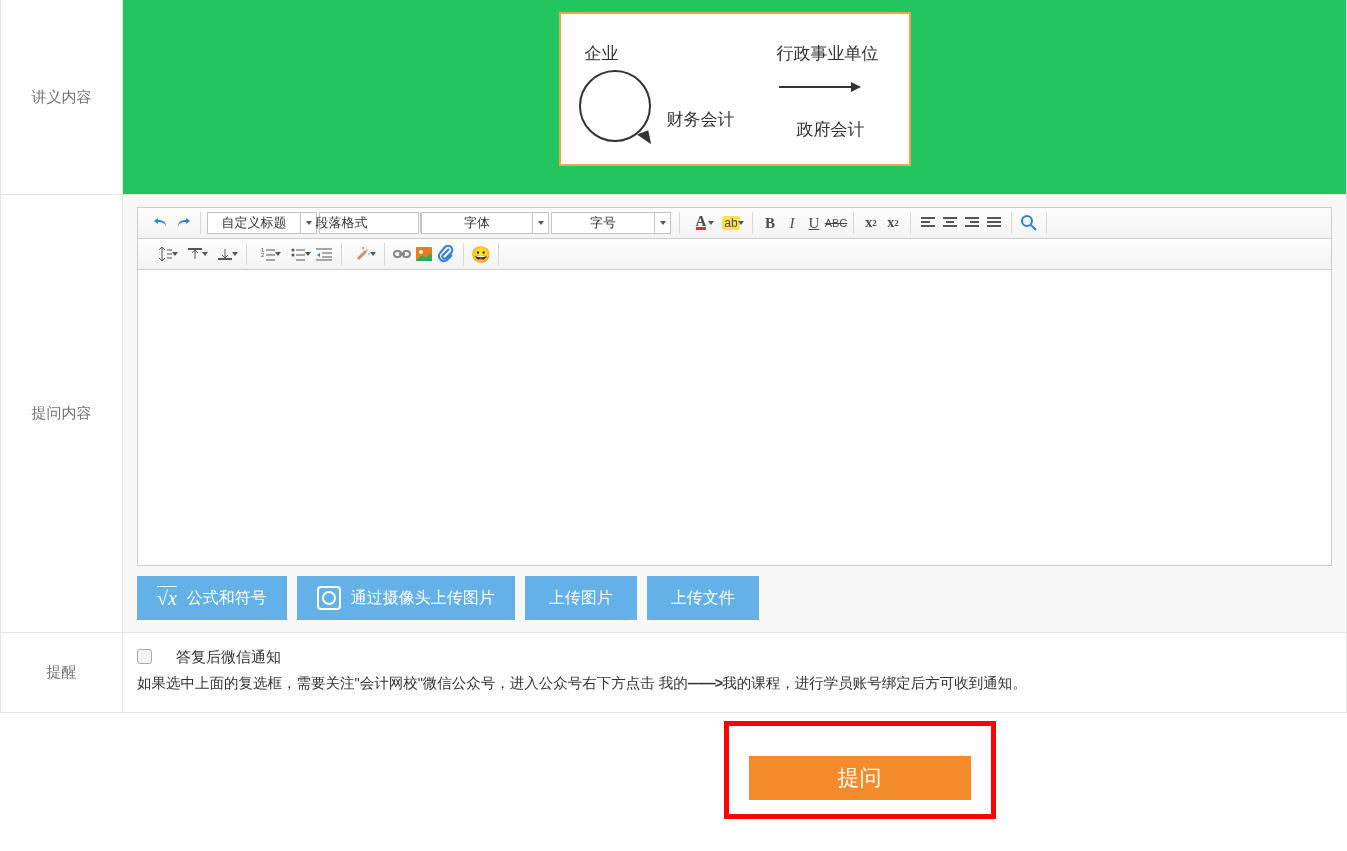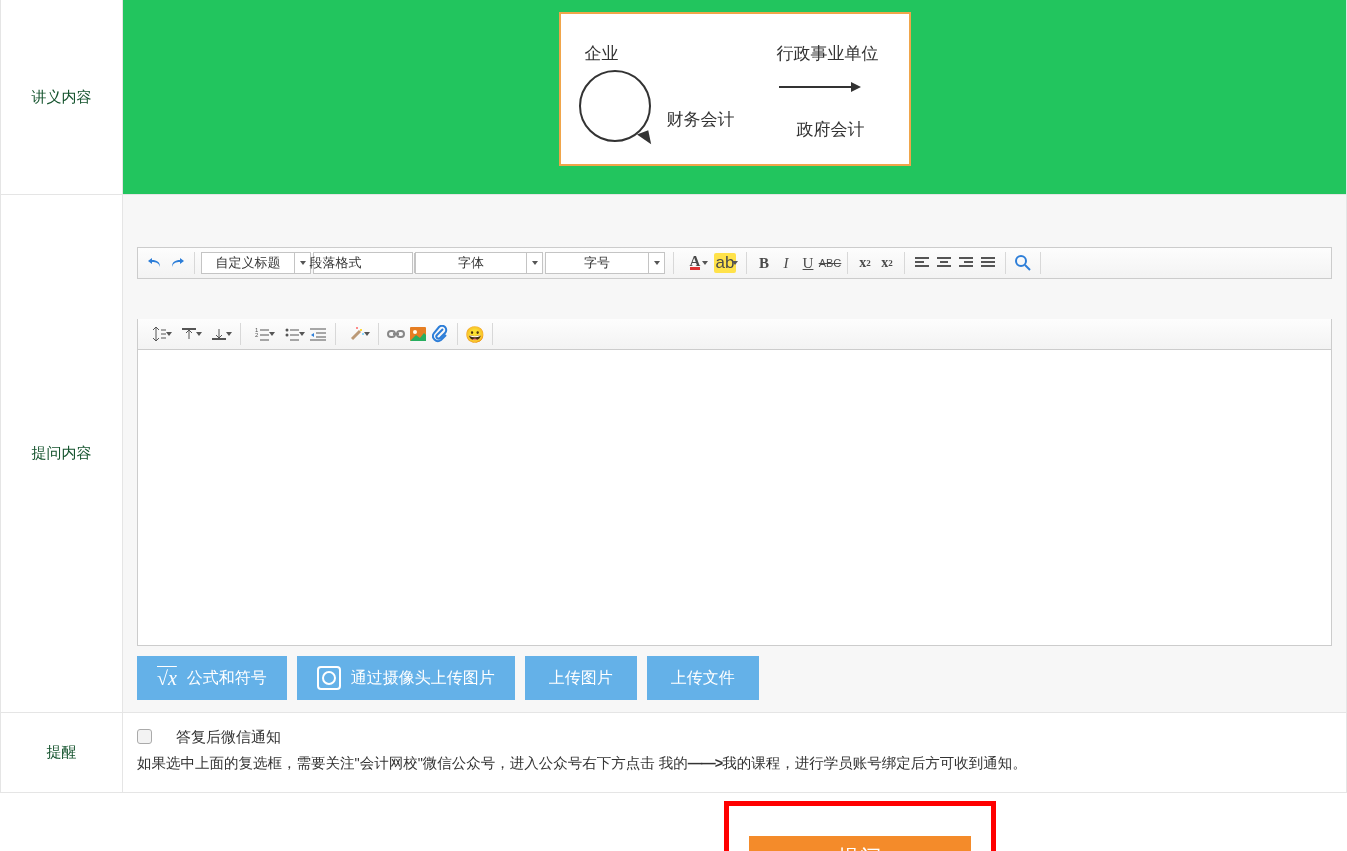--- a/index.html
+++ b/index.html
@@ -16,21 +16,21 @@
     border-left: 1px solid #e5e5e5;
     border-right: 1px solid #e5e5e5;
   }
   .label-cell {
     width: 122px;
     flex-shrink: 0;
     border-right: 1px solid #e5e5e5;
     display: flex;
     align-items: center;
     justify-content: center;
-    color: #14532d;
+    color: #737373;
     font-size: 15px;
     background: #fff;
   }
   .content-cell {
     flex: 1;
     background: #f7f7f7;
     padding: 0;
   }
   
   .lecture-cell { background:#22c55e; display:flex; align-items:flex-start; justify-content:center; padding:12px 0 18px 0; height:194px; overflow:hidden;}
@@ -71,26 +71,25 @@
     right:-2px; top:-4px;
     border-left:10px solid #333;
     border-top:5px solid transparent;
     border-bottom:5px solid transparent;
   }
   
   .editor-wrap { padding:12px 14px 12px 14px; background:#f7f7f7;}
   .toolbar {
     border:1px solid #ccc;
     background: linear-gradient(#fdfdfd,#f3f3f3);
-    padding:4px 6px;
+    padding:4px 12px;
     display:flex;
     flex-wrap:wrap;
     align-items:center;
     gap:0;
-    margin-top:40px;
   }
   .tb-sep { width:1px; height:22px; background:#d8d8d8; margin:0 6px; }
   .tb-btn {
     width:22px; height:22px;
     display:flex; align-items:center; justify-content:center;
     cursor:pointer;
     border-radius:2px;
     color:#4a4a4a;
   }
   .tb-btn.drop { width:30px; position:relative;}
@@ -235,21 +234,21 @@
       <div class="tb-select sel-size">
           <span class="txt">字号</span>
           <span class="dd"></span>
         </div>
 
       <span class="tb-sep"></span>
       <span class="tb-btn drop" style="font-family:serif;font-weight:bold;font-size:15px;">
         <span style="border-bottom:3px solid #d33;line-height:11px;">A</span>
       </span>
       <span class="tb-btn drop">
-        <span style="background:#ffe24a;padding:0 2px;font-size:17px;border-radius:2px;">ab</span>
+        <span style="background:#ffe24a;padding:0 2px;font-size:12px;border-radius:2px;">ab</span>
       </span>
       <span class="tb-sep"></span>
 
       <span class="tb-btn" style="font-weight:bold;font-size:15px;font-family:serif;">B</span>
       <span class="tb-btn" style="font-style:italic;font-family:serif;font-size:15px;">I</span>
       <span class="tb-btn under" style="font-family:serif;font-size:15px;">U</span>
       <span class="tb-btn strike" style="font-size:11px;">ABC</span>
       <span class="tb-sep"></span>
 
       <span class="tb-btn" style="font-family:serif;font-weight:bold;">x<sup style="font-size:9px;">2</sup></span>

